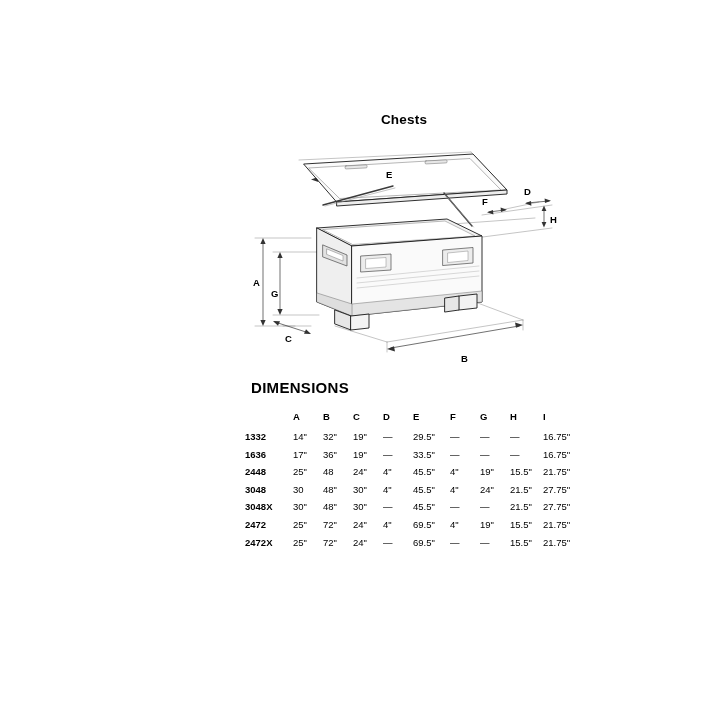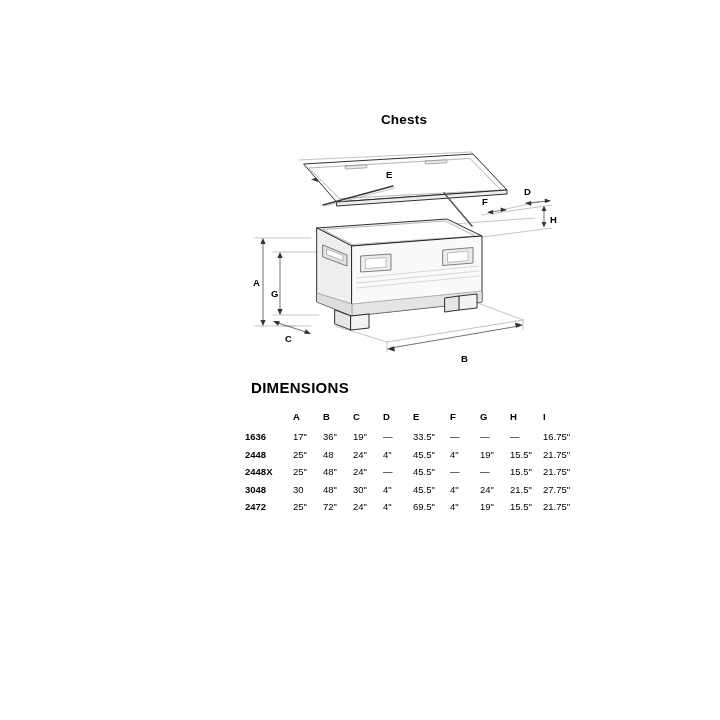--- a/index.html
+++ b/index.html
@@ -220,20 +220,32 @@
         <th class="val">D</th>
         <th class="val e">E</th>
         <th class="val">F</th>
         <th class="val">G</th>
         <th class="val h">H</th>
         <th class="val i">I</th>
       </tr>
     </thead>
     <tbody>
       <tr>
+        <td class="model-col">1332</td>
+        <td class="val">14"</td>
+        <td class="val">32"</td>
+        <td class="val">19"</td>
+        <td class="val">—</td>
+        <td class="val e">29.5"</td>
+        <td class="val">—</td>
+        <td class="val">—</td>
+        <td class="val h">—</td>
+        <td class="val i">16.75"</td>
+      </tr>
+      <tr>
         <td class="model-col">1636</td>
         <td class="val">17"</td>
         <td class="val">36"</td>
         <td class="val">19"</td>
         <td class="val">—</td>
         <td class="val e">33.5"</td>
         <td class="val">—</td>
         <td class="val">—</td>
         <td class="val h">—</td>
         <td class="val i">16.75"</td>
@@ -244,51 +256,63 @@
         <td class="val">48</td>
         <td class="val">24"</td>
         <td class="val">4"</td>
         <td class="val e">45.5"</td>
         <td class="val">4"</td>
         <td class="val">19"</td>
         <td class="val h">15.5"</td>
         <td class="val i">21.75"</td>
       </tr>
       <tr>
-        <td class="model-col">2448X</td>
-        <td class="val">25"</td>
-        <td class="val">48"</td>
-        <td class="val">24"</td>
-        <td class="val">—</td>
-        <td class="val e">45.5"</td>
-        <td class="val">—</td>
-        <td class="val">—</td>
-        <td class="val h">15.5"</td>
-        <td class="val i">21.75"</td>
-      </tr>
-      <tr>
         <td class="model-col">3048</td>
         <td class="val">30</td>
         <td class="val">48"</td>
         <td class="val">30"</td>
         <td class="val">4"</td>
         <td class="val e">45.5"</td>
         <td class="val">4"</td>
         <td class="val">24"</td>
         <td class="val h">21.5"</td>
         <td class="val i">27.75"</td>
       </tr>
       <tr>
+        <td class="model-col">3048X</td>
+        <td class="val">30"</td>
+        <td class="val">48"</td>
+        <td class="val">30"</td>
+        <td class="val">—</td>
+        <td class="val e">45.5"</td>
+        <td class="val">—</td>
+        <td class="val">—</td>
+        <td class="val h">21.5"</td>
+        <td class="val i">27.75"</td>
+      </tr>
+      <tr>
         <td class="model-col">2472</td>
         <td class="val">25"</td>
         <td class="val">72"</td>
         <td class="val">24"</td>
         <td class="val">4"</td>
         <td class="val e">69.5"</td>
         <td class="val">4"</td>
         <td class="val">19"</td>
         <td class="val h">15.5"</td>
         <td class="val i">21.75"</td>
       </tr>
+      <tr>
+        <td class="model-col">2472X</td>
+        <td class="val">25"</td>
+        <td class="val">72"</td>
+        <td class="val">24"</td>
+        <td class="val">—</td>
+        <td class="val e">69.5"</td>
+        <td class="val">—</td>
+        <td class="val">—</td>
+        <td class="val h">15.5"</td>
+        <td class="val i">21.75"</td>
+      </tr>
     </tbody>
   </table>
 
 </div>
 
 </body></html>

